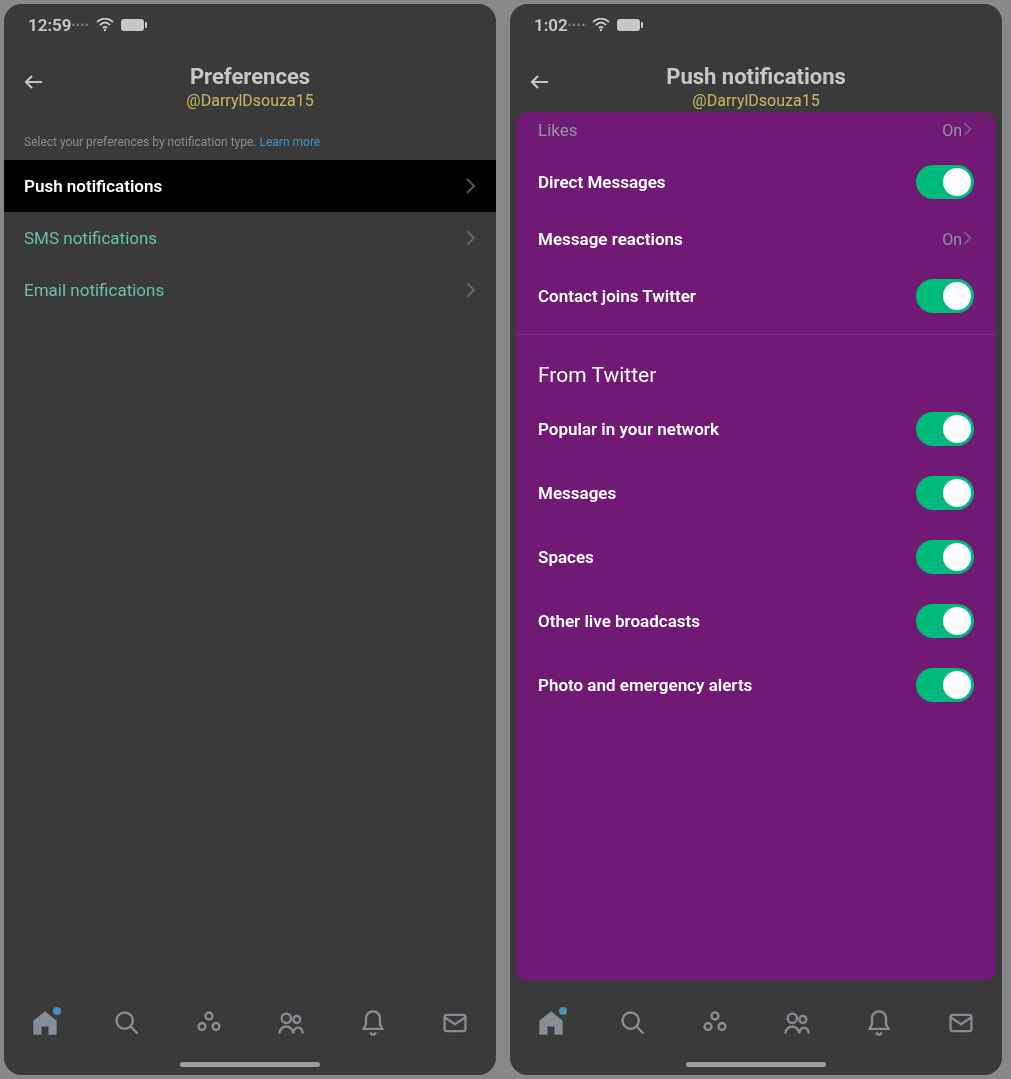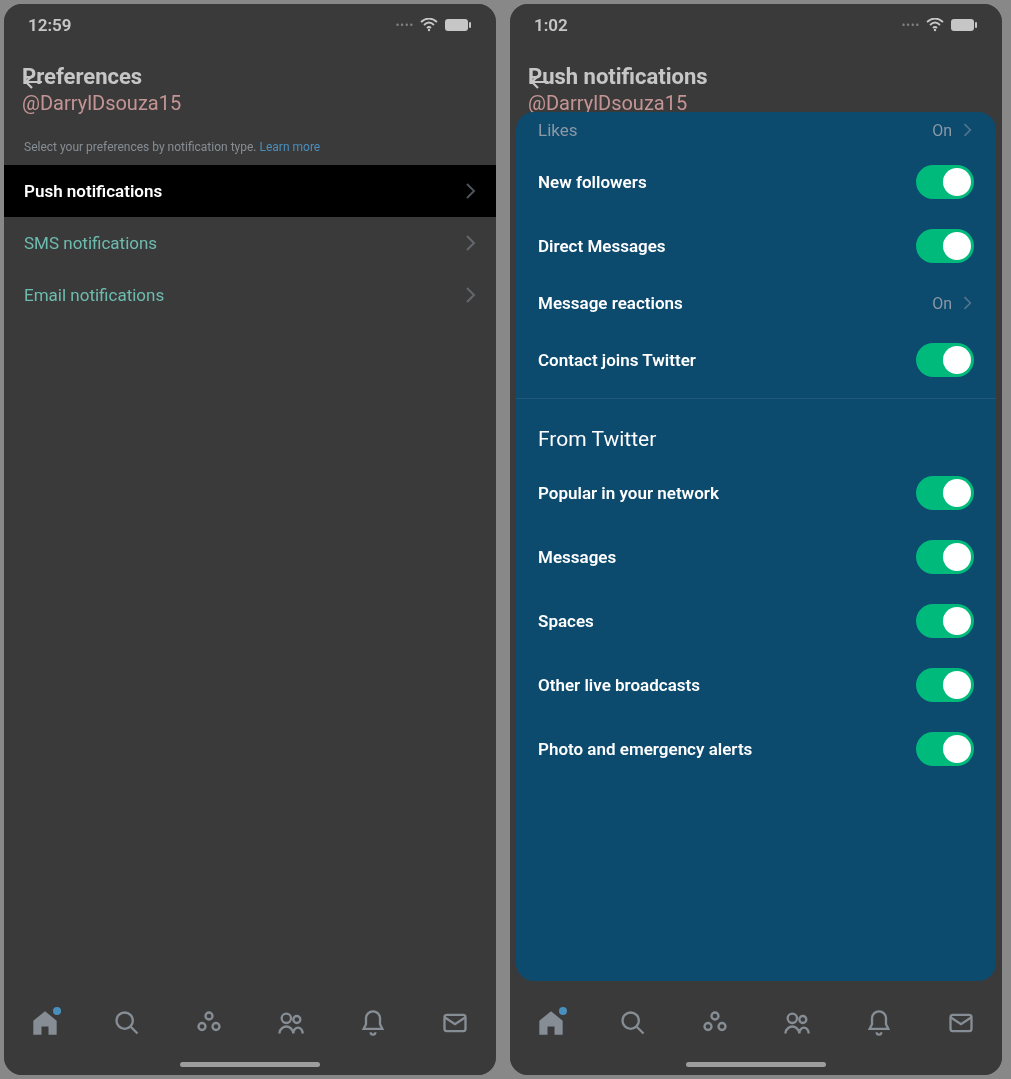--- a/index.html
+++ b/index.html
@@ -26,44 +26,43 @@
     position: absolute;
     inset: 0;
     background: rgba(128,128,128,0.45);
     pointer-events: none;
     z-index: 50;
   }
   .status-bar {
     height: 42px;
     display: flex;
     align-items: center;
-    justify-content: space-between;
     padding: 0 24px;
     color: #fff;
     font-size: 17px;
     font-weight: 600;
   }
   .status-right { display: flex; align-items: center; gap: 6px; }
   .dots { font-size: 10px; letter-spacing: 1px; opacity: 0.5; }
   .wifi-icon svg, .battery-icon svg { display: block; }
   .header {
-    padding: 18px 18px 8px;
-    position: relative;
-    text-align: left;
+    padding: 18px 32px 8px;
+    position: relative;
+    text-align: center;
   }
   .back-arrow {
     position: absolute;
     left: 18px;
     top: 24px;
     width: 24px;
     height: 24px;
   }
   .back-arrow svg { stroke: #fff; }
   .header-title { color: #fff; font-size: 22px; font-weight: 700; }
-  .header-sub { color: #fca5a5; font-size: 20px; margin-top: 2px; }
+  .header-sub { color: #fde047; font-size: 16px; margin-top: 2px; }
   .intro {
     padding: 16px 20px 10px;
     color: #8b98a5;
     font-size: 12px;
     line-height: 1.35;
   }
   .intro-link { color: #1d9bf0; }
   .list { flex: 1; overflow: hidden; }
   .row {
     display: flex;
@@ -83,36 +82,36 @@
   .chevron { width: 12px; height: 18px; opacity: 0.55; }
   .chevron svg { stroke: #8b98a5; }
   .row.highlight .chevron svg { stroke: #8b98a5; }
 
   
   .panel {
     position: absolute;
     left: 6px; right: 6px;
     top: 108px;
     bottom: 94px;
-    background: #0c4a6e;
-    border-radius: 18px;
+    background: #701a75;
+    border-radius: 12px;
     z-index: 60;
     overflow: hidden;
     padding-top: 2px;
   }
   .setting-row {
     display: flex;
     align-items: center;
     justify-content: space-between;
     padding: 15px 22px;
     color: #fff;
     font-size: 17px;
     font-weight: 600;
   }
-  .setting-row .right-side { display: flex; align-items: flex-end; gap: 10px; }
+  .setting-row .right-side { display: flex; align-items: flex-start; }
   .value-text { color: #8b98a5; font-weight: 400; font-size: 16px; }
   .section-title {
     padding: 22px 22px 10px;
     color: #fff;
     font-size: 21px;
     font-weight: 400;
   }
   .toggle {
     width: 58px;
     height: 34px;
@@ -299,24 +298,20 @@
     <div class="setting-row first-row-partial">
       <span>Likes</span>
       <span class="right-side">
         <span class="value-text">On</span>
         <span class="chevron"><svg width="10" height="16" viewBox="0 0 12 18" fill="none" stroke="#8b98a5" stroke-width="2">
               <path d="M3 2l7 7-7 7"></path>
             </svg></span>
       </span>
     </div>
     <div class="setting-row">
-      <span>New followers</span>
-      <div class="toggle"></div>
-    </div>
-    <div class="setting-row">
       <span>Direct Messages</span>
       <div class="toggle"></div>
     </div>
     <div class="setting-row">
       <span>Message reactions</span>
       <span class="right-side">
         <span class="value-text">On</span>
         <span class="chevron"><svg width="10" height="16" viewBox="0 0 12 18" fill="none" stroke="#8b98a5" stroke-width="2">
               <path d="M3 2l7 7-7 7"></path>
             </svg></span>

